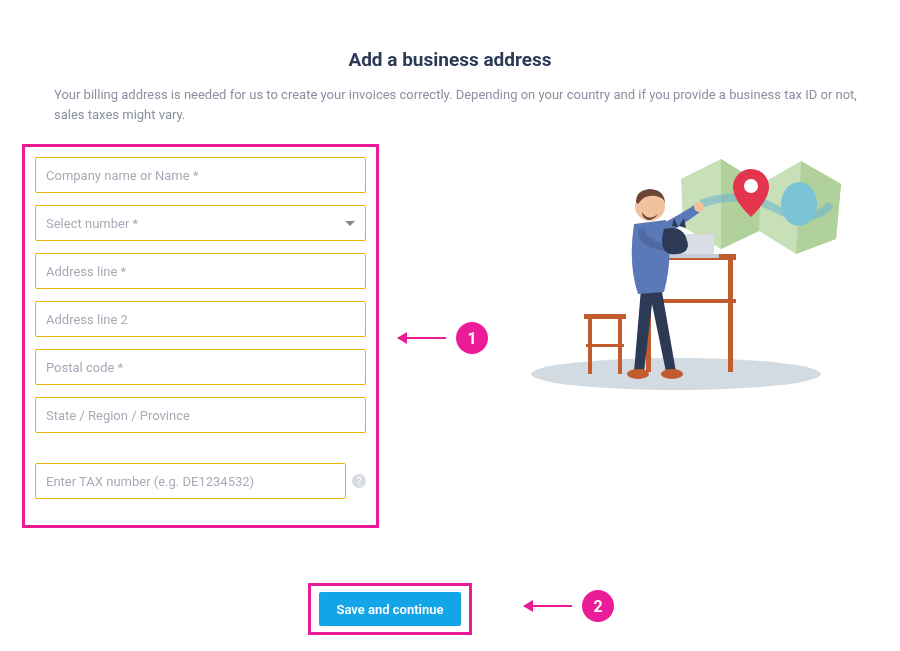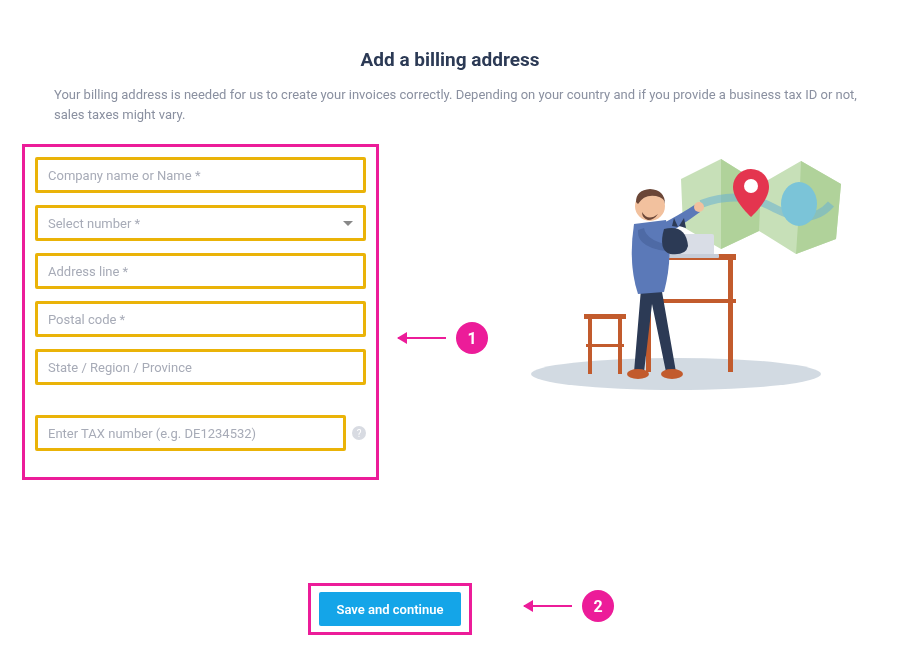--- a/index.html
+++ b/index.html
@@ -34,21 +34,21 @@
   .form-area {
     position: relative;
     width: 357px;
     border: 3px solid #ec1c99;
     padding: 10px 10px;
   }
   .field {
     position: relative;
     width: 100%;
     height: 36px;
-    border: 3px solid #eab308;
+    border: 1px solid #eab308;
     border-radius: 2px;
     background: #fff;
     font-size: 13px;
     color: #333;
     padding: 0 10px;
     display: flex;
     align-items: center;
     margin-bottom: 12px;
   }
   .field input, .field select {
@@ -154,39 +154,42 @@
     left: 524px;
     top: 583px;
     height: 46px;
     display:flex;
     align-items:center;
   }
 </style>
 </head>
 <body>
 
-<h1 class="page-title">Add a billing address</h1>
+<h1 class="page-title">Add a business address</h1>
 <p class="page-desc">Your billing address is needed for us to create your invoices correctly. Depending on your country and if you provide a business tax ID or not, sales taxes might vary.</p>
 
 <div class="content">
   <div class="form-area">
 
     <div class="field">
       <input type="text" placeholder="Company name or Name *" style="">
     </div>
 
     <div class="field">
       <span class="select-text">Select number *</span>
       <span class="caret"></span>
     </div>
 
     <div class="field">
       <input type="text" placeholder="Address line *" style="">
     </div>
 
+    <div class="field">
+      <input type="text" placeholder="Address line 2" style="">
+    </div>
 
 
     <div class="field">
       <input type="text" placeholder="Postal code *" style="">
     </div>
 
     <div class="field">
       <input type="text" placeholder="State / Region / Province" style="">
     </div>
 

